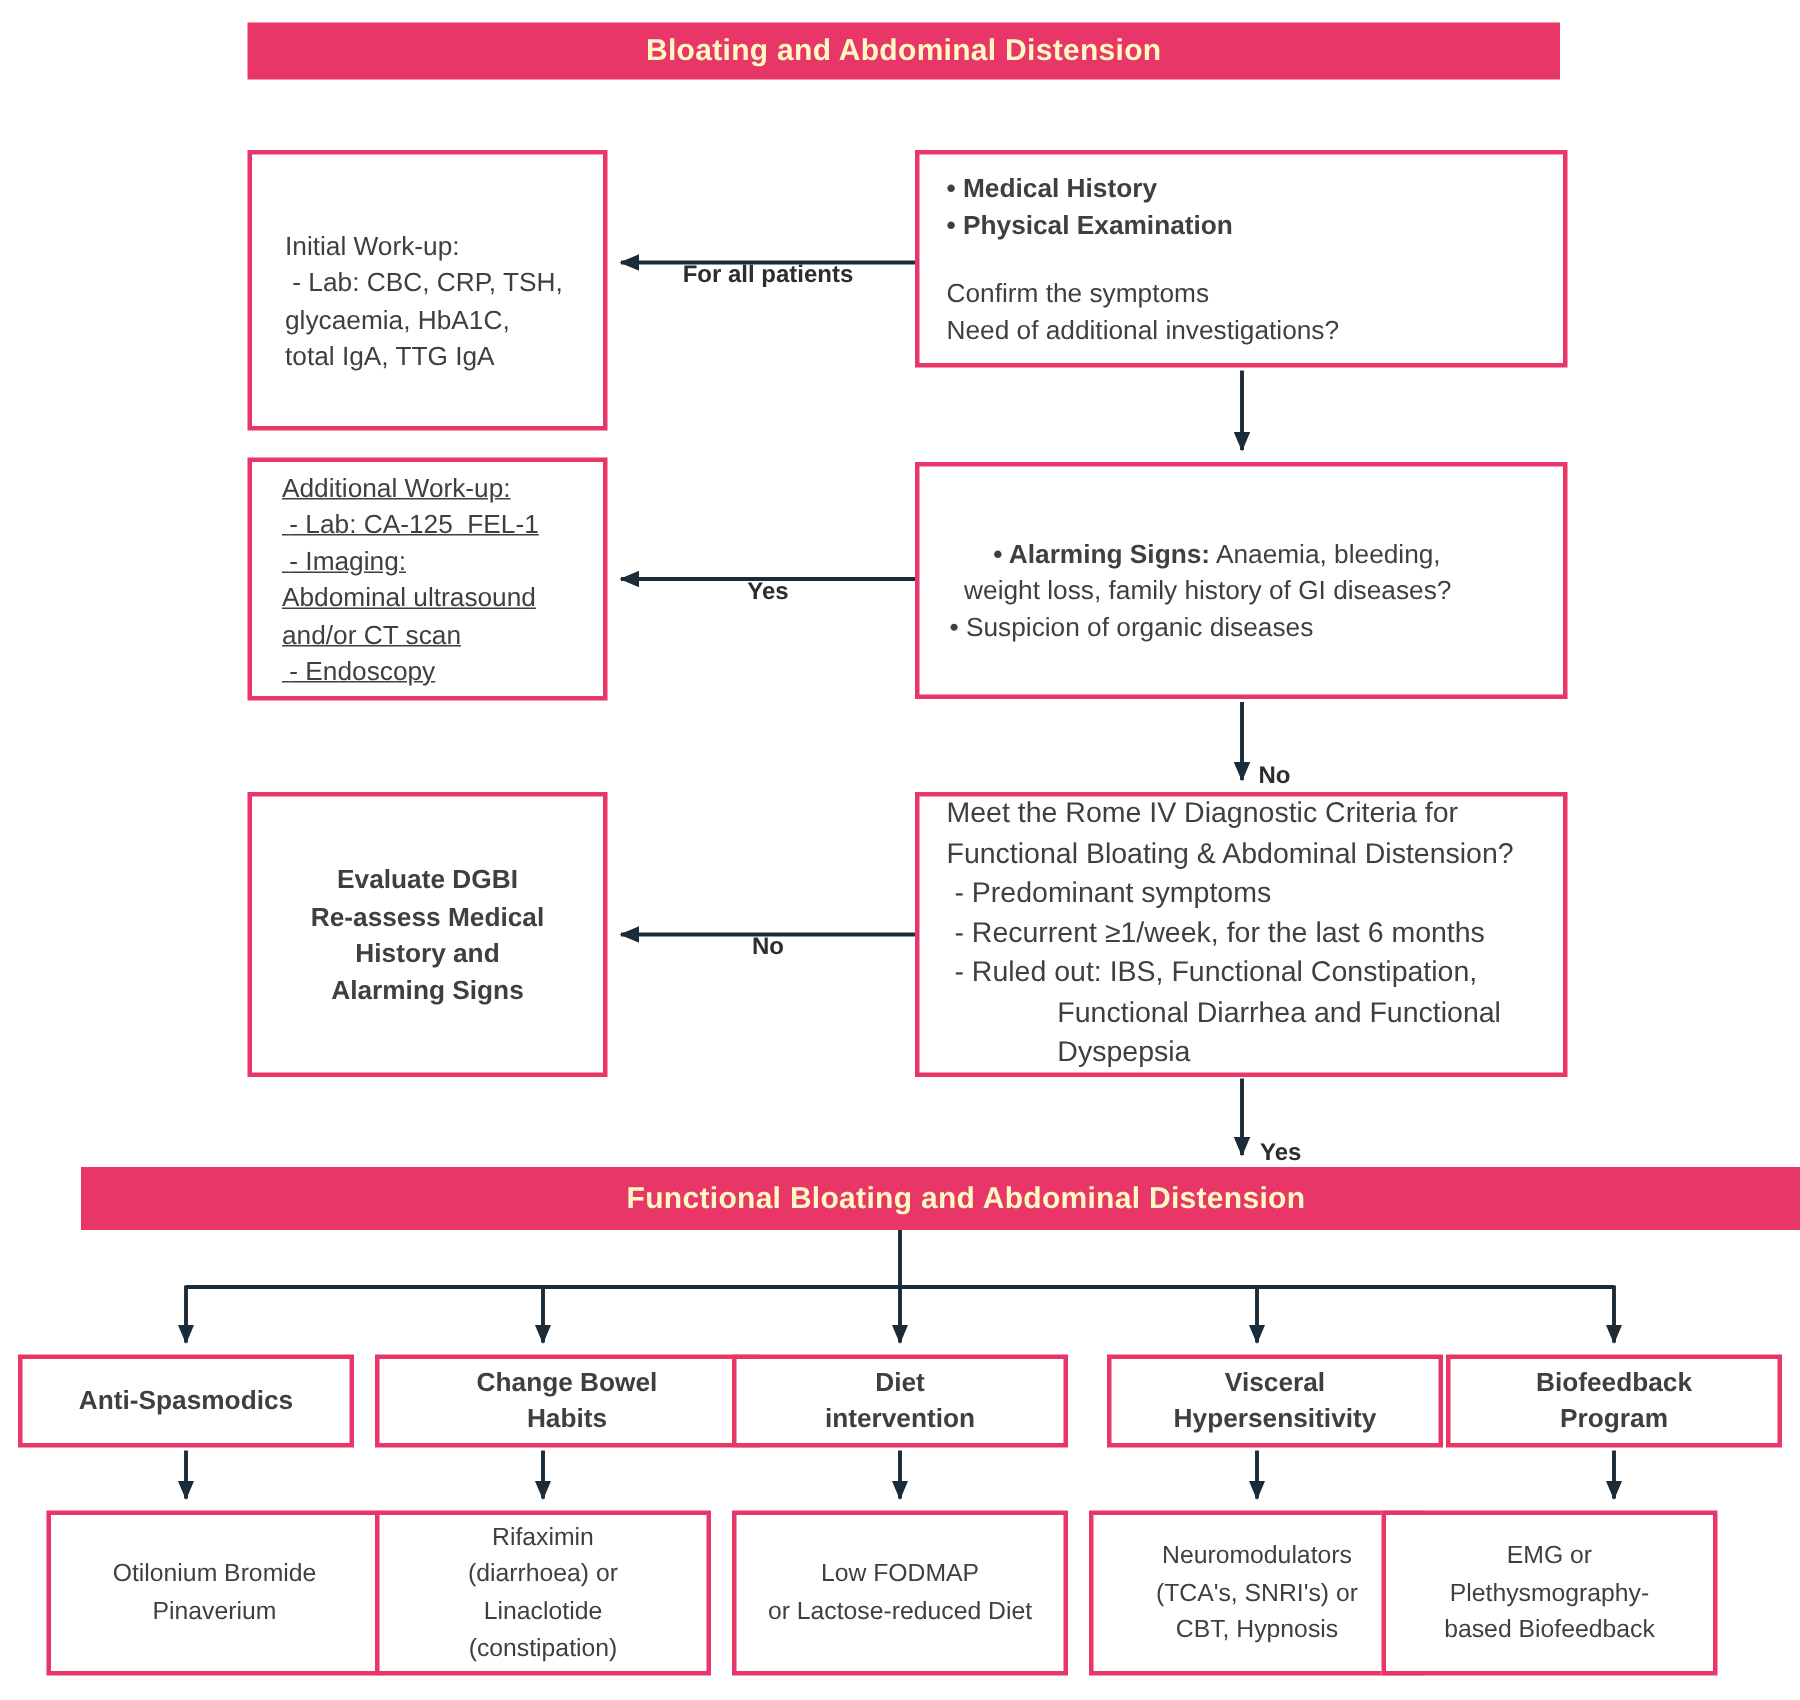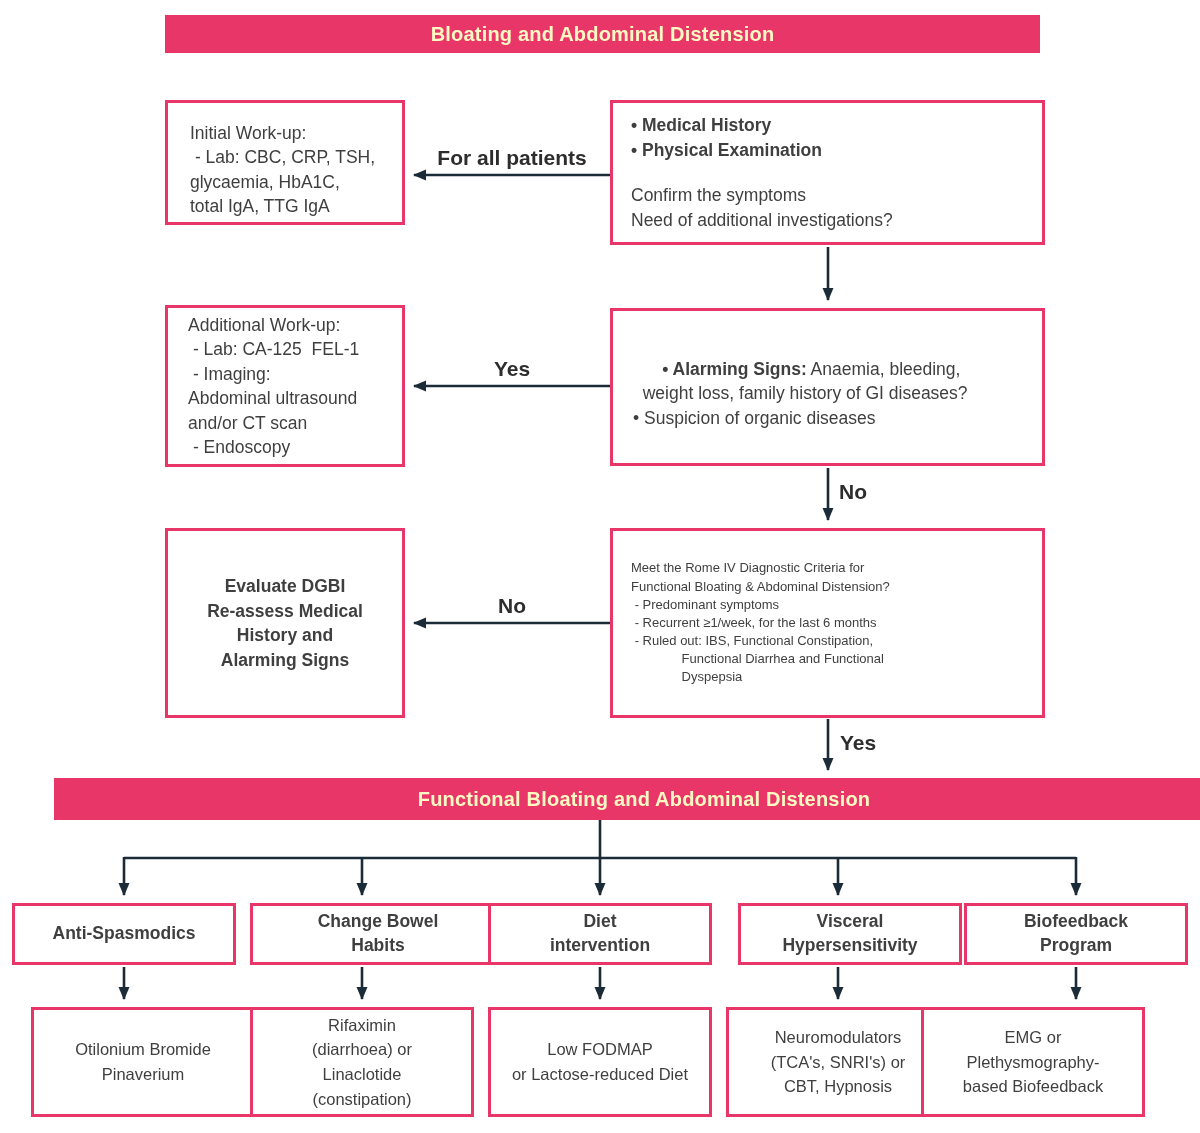--- a/index.html
+++ b/index.html
@@ -25,21 +25,21 @@
   .box{
     position:absolute;z-index:2;background:#ffffff;border:3px solid var(--pink);
     box-sizing:border-box;display:flex;flex-direction:column;justify-content:center;
     font-size:17.5px;line-height:1.4;
   }
   .pre{white-space:pre-wrap;}
   .bold{font-weight:bold;}
   .gap{height:26px;}
   .alabel{
     position:absolute;z-index:3;font-weight:bold;color:var(--label);
-    font-size:21px;white-space:nowrap;
+    font-size:16px;white-space:nowrap;margin-top:29px;
   }
   .alabel.centered{text-align:center;}
   .catbox{
     font-weight:bold;text-align:center;align-items:center;font-size:17.5px;line-height:1.35;
   }
   .treatbox{
     text-align:center;align-items:center;font-size:16.5px;line-height:1.5;
   }
 </style>
 </head>
@@ -70,38 +70,38 @@
     <path class="c" d="M362 967 V999" marker-end="url(#ah)"></path>
     <path class="c" d="M600 967 V999" marker-end="url(#ah)"></path>
     <path class="c" d="M838 967 V999" marker-end="url(#ah)"></path>
     <path class="c" d="M1076 967 V999" marker-end="url(#ah)"></path>
   </svg>
 
   <div class="banner" style="left:165px;top:15px;width:875px;height:38px;">Bloating and Abdominal Distension</div>
 
   <div class="banner" style="left:10px;top:778px;width:1180px;height:42px;margin-left:44px;">Functional Bloating and Abdominal Distension</div>
 
-  <div class="box" style="left:165px;top:100px;width:240px;height:125px;padding:22px 10px 8px 22px;">
+  <div class="box" style="left:165px;top:100px;width:240px;height:187px;padding:22px 10px 8px 22px;">
     <div class="pre">Initial Work-up:
  - Lab: CBC, CRP, TSH,
 glycaemia, HbA1C,
 total IgA, TTG IgA</div>
   </div>
 
   <div class="box" style="left:610px;top:100px;width:435px;height:145px;padding:10px 14px 10px 18px;">
     <div class="pre bold">• Medical History
 • Physical Examination</div>
     <div class="gap"></div>
     <div class="pre">Confirm the symptoms
 Need of additional investigations?</div>
   </div>
 
   <div class="alabel centered" style="left:414px;top:146px;width:196px;">For all patients</div>
 
-  <div class="box" style="left:165px;top:305px;width:240px;height:162px;padding:8px 8px 8px 20px;">
+  <div class="box" style="left:165px;top:305px;width:240px;height:162px;padding:8px 8px 8px 20px;text-decoration:underline;">
     <div class="pre">Additional Work-up:
  - Lab: CA-125  FEL-1
  - Imaging:
 Abdominal ultrasound
 and/or CT scan
  - Endoscopy</div>
   </div>
 
   <div class="box" style="left:610px;top:308px;width:435px;height:158px;padding:23px 14px 10px 20px;">
     <div class="pre">
@@ -115,21 +115,21 @@
 
   <div class="alabel" style="left:839px;top:480px;">No</div>
 
   <div class="box bold" style="left:165px;top:528px;width:240px;height:190px;padding:10px;text-align:center;">
     <div class="pre">Evaluate DGBI
 Re-assess Medical
 History and
 Alarming Signs</div>
   </div>
 
-  <div class="box" style="left:610px;top:528px;width:435px;height:190px;padding:10px 12px 10px 18px;font-size:13px;">
+  <div class="box" style="left:610px;top:528px;width:435px;height:190px;padding:10px 12px 10px 18px;font-size:19px;">
     <div class="pre">Meet the Rome IV Diagnostic Criteria for
 Functional Bloating &amp; Abdominal Distension?
  - Predominant symptoms
  - Recurrent ≥1/week, for the last 6 months
  - Ruled out: IBS, Functional Constipation,
               Functional Diarrhea and Functional
               Dyspepsia</div>
   </div>
 
   <div class="alabel centered" style="left:414px;top:594px;width:196px;">No</div>

